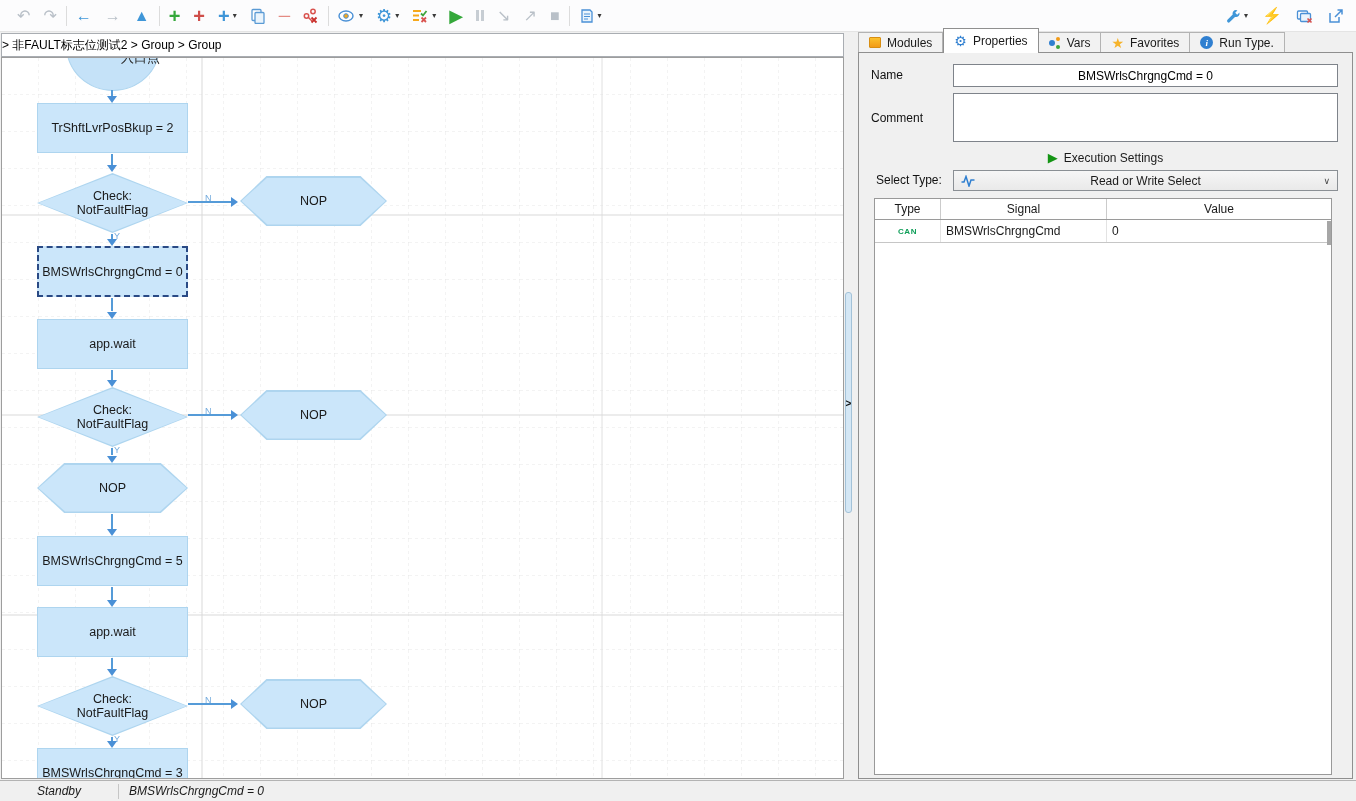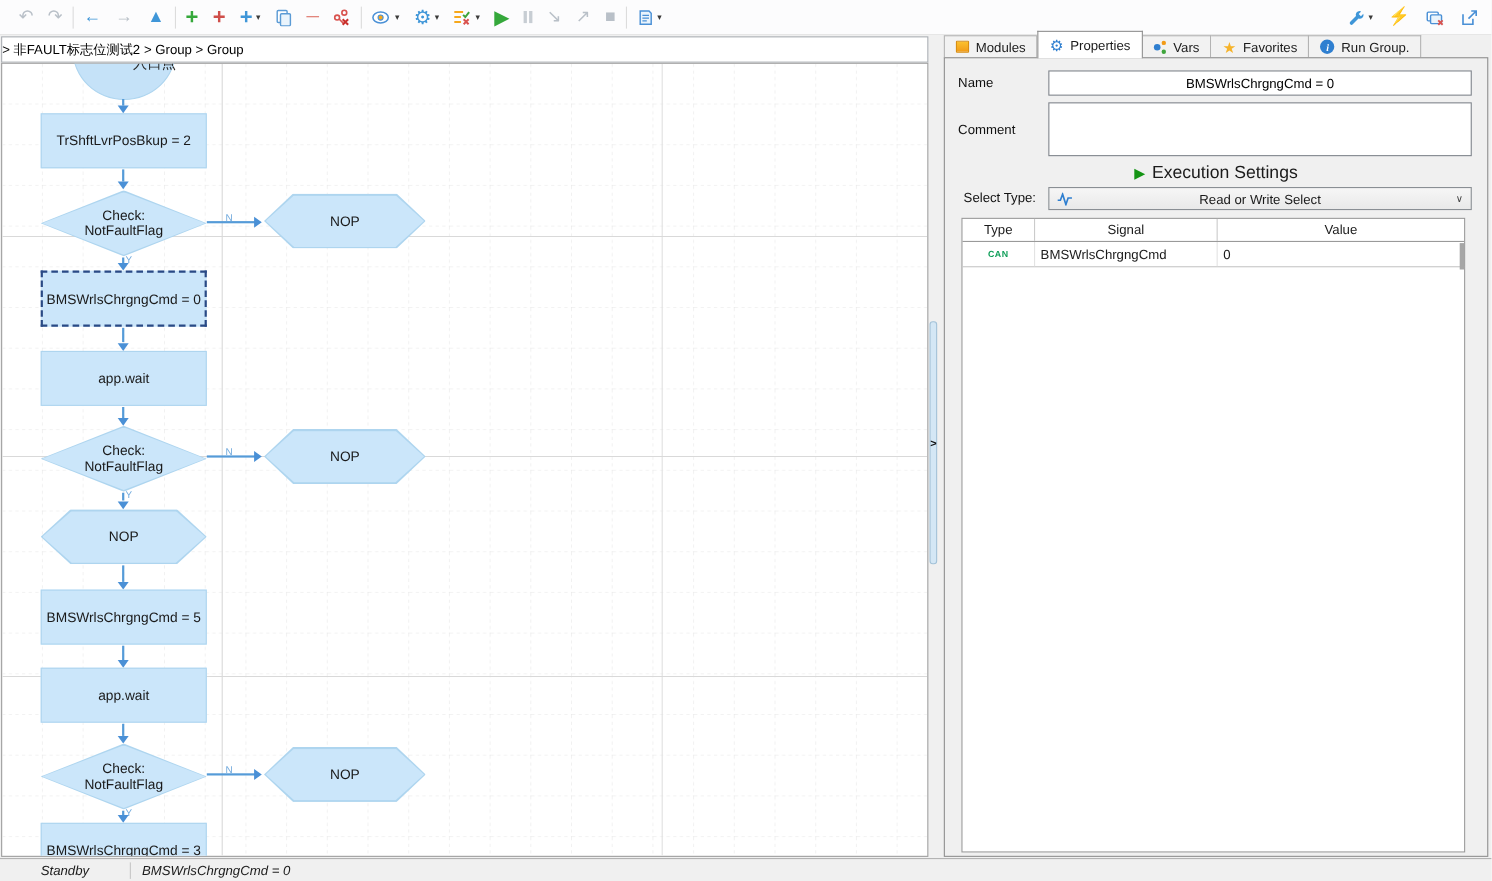--- a/index.html
+++ b/index.html
@@ -93,21 +93,21 @@
     background:#f0f0f0; border:1px solid #8f8f8f; z-index:2; }
   .field-label { position:absolute; font-size:12px; color:#111; }
   #name-input { position:absolute; left:94px; top:11px; width:385px; height:23px;
     border:1px solid #7e838a; background:#fff; text-align:center; font-size:12px;
     font-family:"Liberation Sans",sans-serif; padding:0; }
   #comment-box { position:absolute; left:94px; top:40px; width:385px; height:49px;
     border:1px solid #7e838a; background:#fff; }
   #exec-settings { position:absolute; left:0; top:96px; width:100%; height:17px;
     display:flex; align-items:center; justify-content:center; gap:6px; cursor:pointer; }
   #exec-settings .play { color:#149414; font-size:13px; line-height:1; }
-  #exec-settings .txt { font-size:16px; }
+  #exec-settings .txt { font-size:12px; }
   #select-type-dd { position:absolute; left:94px; top:117px; width:385px; height:21px;
     background:linear-gradient(#f6f6f6,#e9e9e9); border:1px solid #8a8f94;
     display:flex; align-items:center; cursor:pointer; }
   #select-type-dd .dd-text { flex:1; text-align:center; font-size:12px; }
   #select-type-dd .dd-chevron { position:absolute; right:7px; font-size:9px; color:#444; }
   .ic-waveform { position:absolute; left:7px; top:4px; }
 
   
   #signals-table { position:absolute; left:15px; top:145px; width:458px; height:577px;
     background:#fff; border:1px solid #999; }
@@ -390,21 +390,21 @@
         <i class="d3"></i>
       </span>
     <span>Vars</span>
   </div>
   <div class="tab">
     <span class="ic-star">★</span>
     <span>Favorites</span>
   </div>
   <div class="tab">
     <span class="ic-info">i</span>
-    <span>Run Group.</span>
+    <span>Run Type.</span>
   </div>
 </div>
 
 <div id="panel-box">
   <span class="field-label" style="left:12px; top:15px;">Name</span>
   <input id="name-input" type="text" readonly="" value="BMSWrlsChrgngCmd = 0" style="">
 
   <span class="field-label" style="left:12px; top:58px;">Comment</span>
   <div id="comment-box"></div>
 

